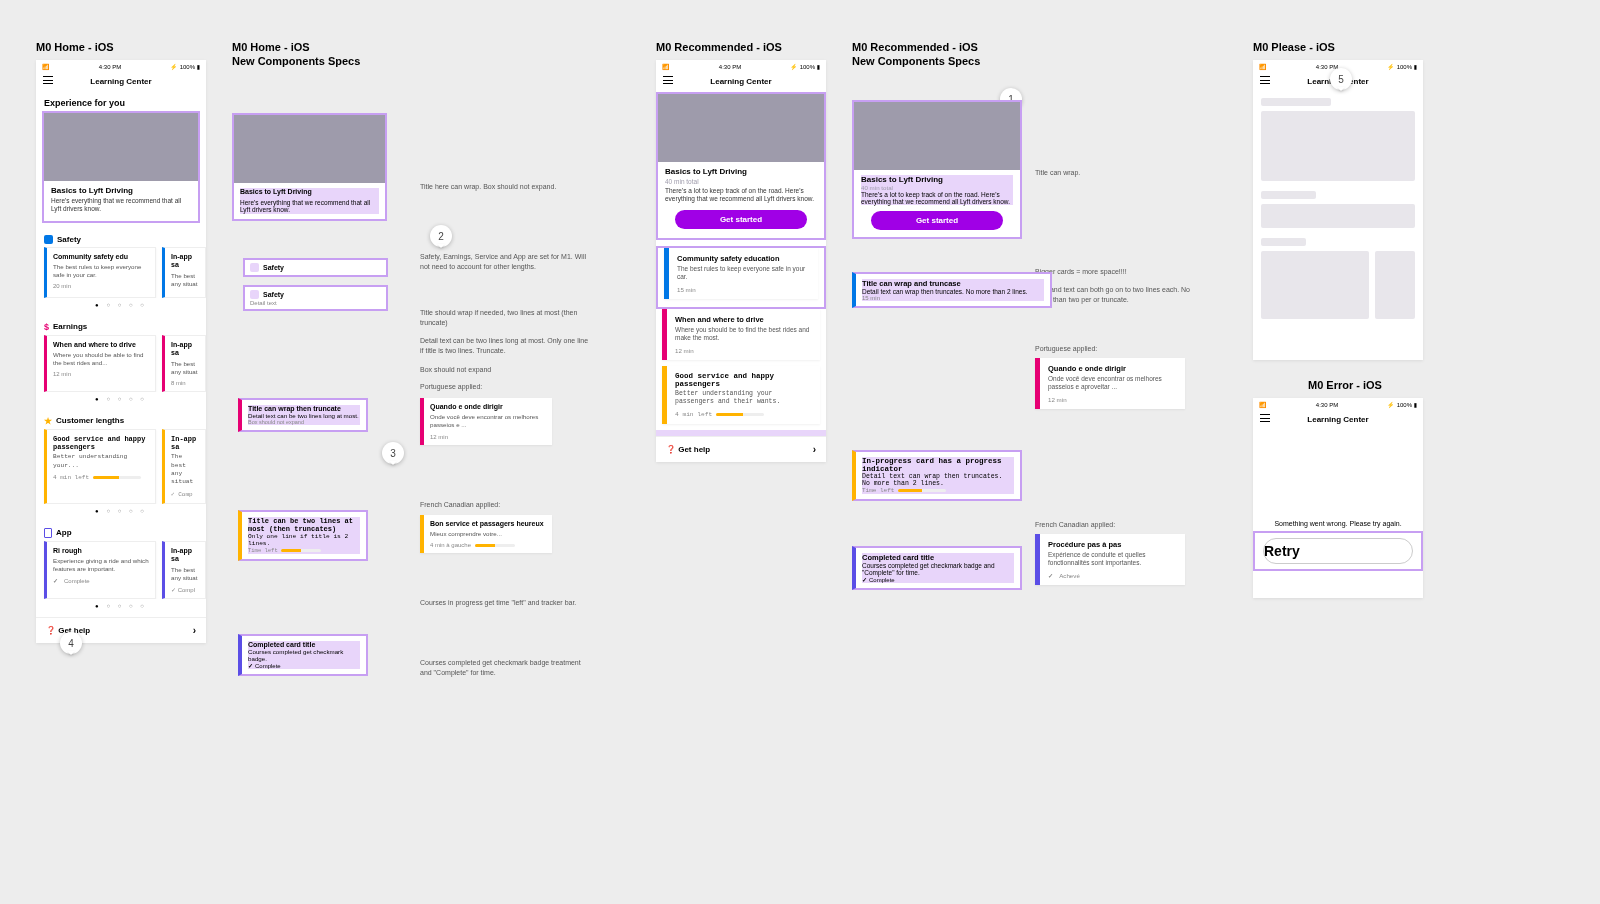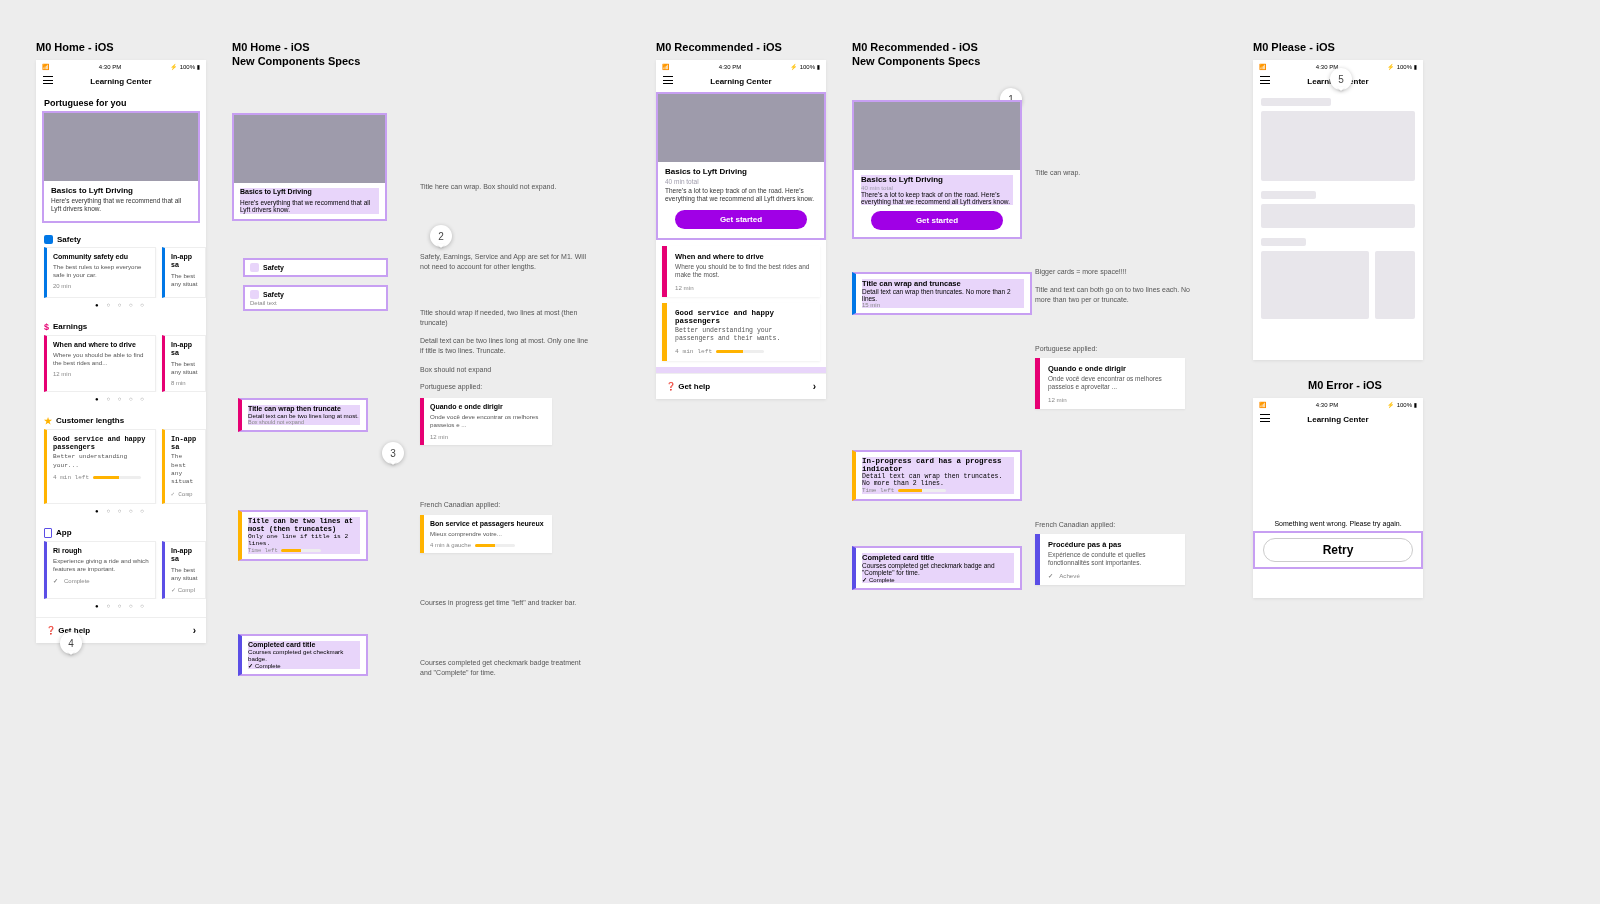--- a/index.html
+++ b/index.html
@@ -124,21 +124,21 @@
     <span>⚡ 100% ▮</span>
   </div>
   <div class="app-bar">
     <div class="hamburger">
         <span></span>
         <span></span>
         <span></span>
       </div>
     <span>Learning Center</span>
   </div>
-  <div class="section-title">Portuguese for you</div>
+  <div class="section-title">Experience for you</div>
   <div class="hero">
     <div class="hero-img"></div>
     <div class="hero-body">
       <div class="hero-title">Basics to Lyft Driving</div>
       <div class="hero-detail">Here's everything that we recommend that all Lyft drivers know.</div>
     </div>
   </div>
 
   <div class="cat-header">
     <span class="cat-icon icon-shield"></span>
@@ -329,20 +329,27 @@
   </div>
   <div class="hero" style="margin:0 0 6px; border-width:2px 2px 2px 2px;">
     <div class="hero-img"></div>
     <div class="hero-body">
       <div class="hero-title">Basics to Lyft Driving</div>
       <div class="hero-sub">40 min total</div>
       <div class="hero-detail">There's a lot to keep track of on the road. Here's everything that we recommend all Lyft drivers know.</div>
       <div class="btn-primary">Get started</div>
     </div>
   </div>
+  <div style="border:2px solid #C79FF2; padding-bottom:2px;">
+  <div class="list-card c-blue">
+    <div class="list-title">Community safety education</div>
+    <div class="list-detail">The best rules to keep everyone safe in your car.</div>
+    <div class="list-meta">15 min</div>
+  </div>
+    </div>
   <div class="list-card c-pink">
     <div class="list-title">When and where to drive</div>
     <div class="list-detail">Where you should be to find the best rides and make the most.</div>
     <div class="list-meta">12 min</div>
   </div>
   <div class="list-card c-orange">
     <div class="list-title">Good service and happy passengers</div>
     <div class="list-detail">Better understanding your passengers and their wants.</div>
     <div class="list-meta">
       <span>4 min left</span>
@@ -371,21 +378,21 @@
     <span class="hl"><b style="font-size:8px;">Basics to Lyft Driving</b></span>
     <span class="hl" style="font-size:6.2px; color:#9E9BAB;">40 min total</span>
     <span class="hl" style="font-size:6.5px;">There's a lot to keep track of on the road. Here's everything that we recommend all Lyft drivers know.</span>
     <div class="btn-primary">Get started</div>
   </div>
 </div>
 <div class="col note" style="left:1035px; top:168px; width:160px;">Title can wrap.</div>
 <div class="col note" style="left:1035px; top:267px; width:160px;">Bigger cards = more space!!!!</div>
 <div class="col note" style="left:1035px; top:285px; width:170px;">Title and text can both go on to two lines each. No more than two per or truncate.</div>
 
-<div class="col spec-card spec-side c-blue" style="left:852px; top:272px; width:180px;">
+<div class="col spec-card spec-side c-blue" style="left:852px; top:272px; width:200px;">
   <span class="hl"><b style="font-size:7.5px;">Title can wrap and truncase</b></span>
   <span class="hl" style="font-size:6.5px;">Detail text can wrap then truncates. No more than 2 lines.</span>
   <span class="hl" style="font-size:6px; color:#888;">15 min</span>
 </div>
 
 <div class="col note" style="left:1035px; top:344px; width:170px;">Portuguese applied:</div>
 <div class="col" style="left:1035px; top:358px; width:150px; background:#fff; border-left:5px solid #E60073; padding:6px 8px; box-shadow:0 1px 2px rgba(0,0,0,0.06);">
   <div class="list-title">Quando e onde dirigir</div>
   <div class="list-detail">Onde você deve encontrar os melhores passeios e aproveitar ...</div>
   <div class="list-meta">12 min</div>
@@ -459,15 +466,15 @@
     <div class="hamburger">
         <span></span>
         <span></span>
         <span></span>
       </div>
     <span>Learning Center</span>
   </div>
   <div style="height:90px;"></div>
   <div style="text-align:center; font-size:7px; padding:0 8px 4px;">Something went wrong. Please try again.</div>
   <div style="border:2px solid #C79FF2; padding:5px 8px;">
-    <div style="border:1px solid #ccc; border-radius:999px; text-align:center; padding:4px 0; font-size:12px; font-weight:600;">Retry</div>
+    <div style="border:1px solid #ccc; border-radius:999px; text-align:left; padding:4px 0; font-size:14px; font-weight:600;">Retry</div>
   </div>
 </div>
 
 </body></html>

